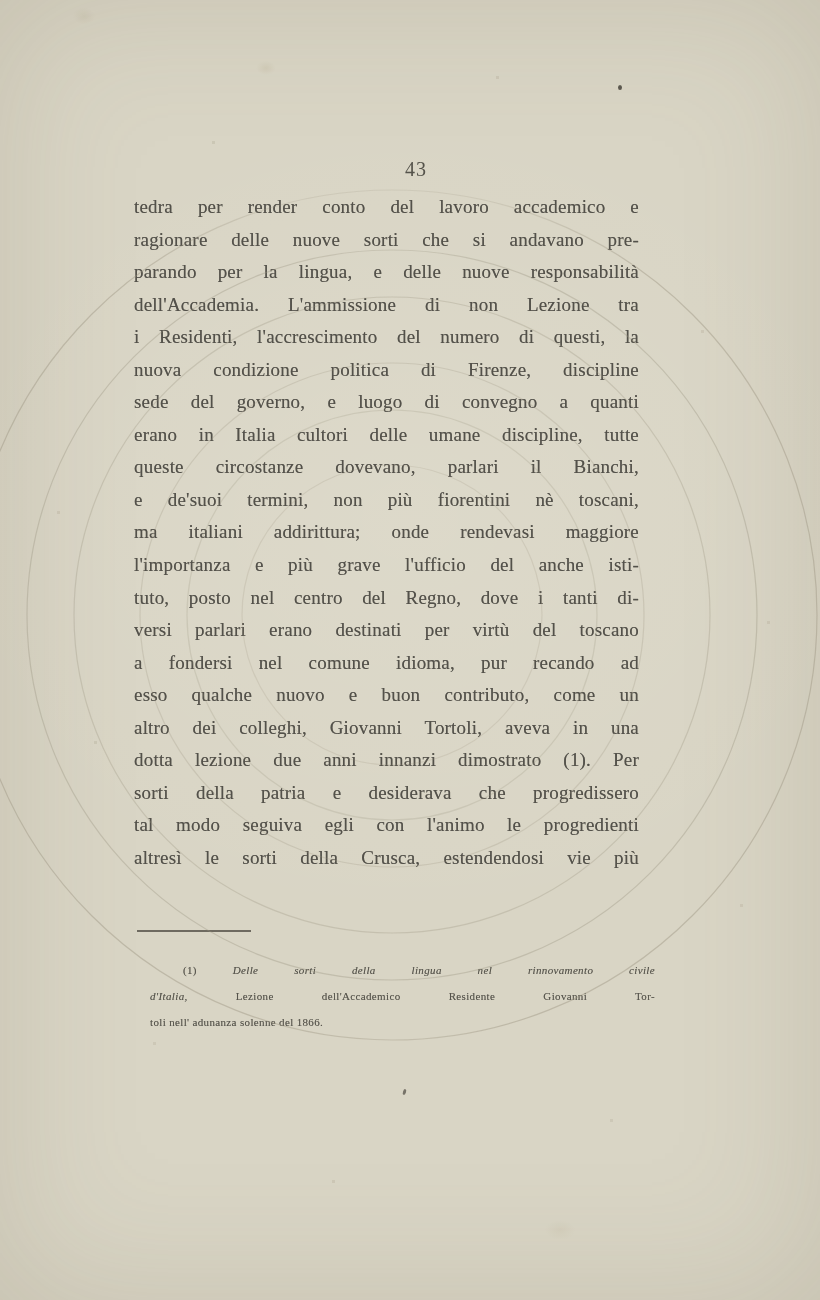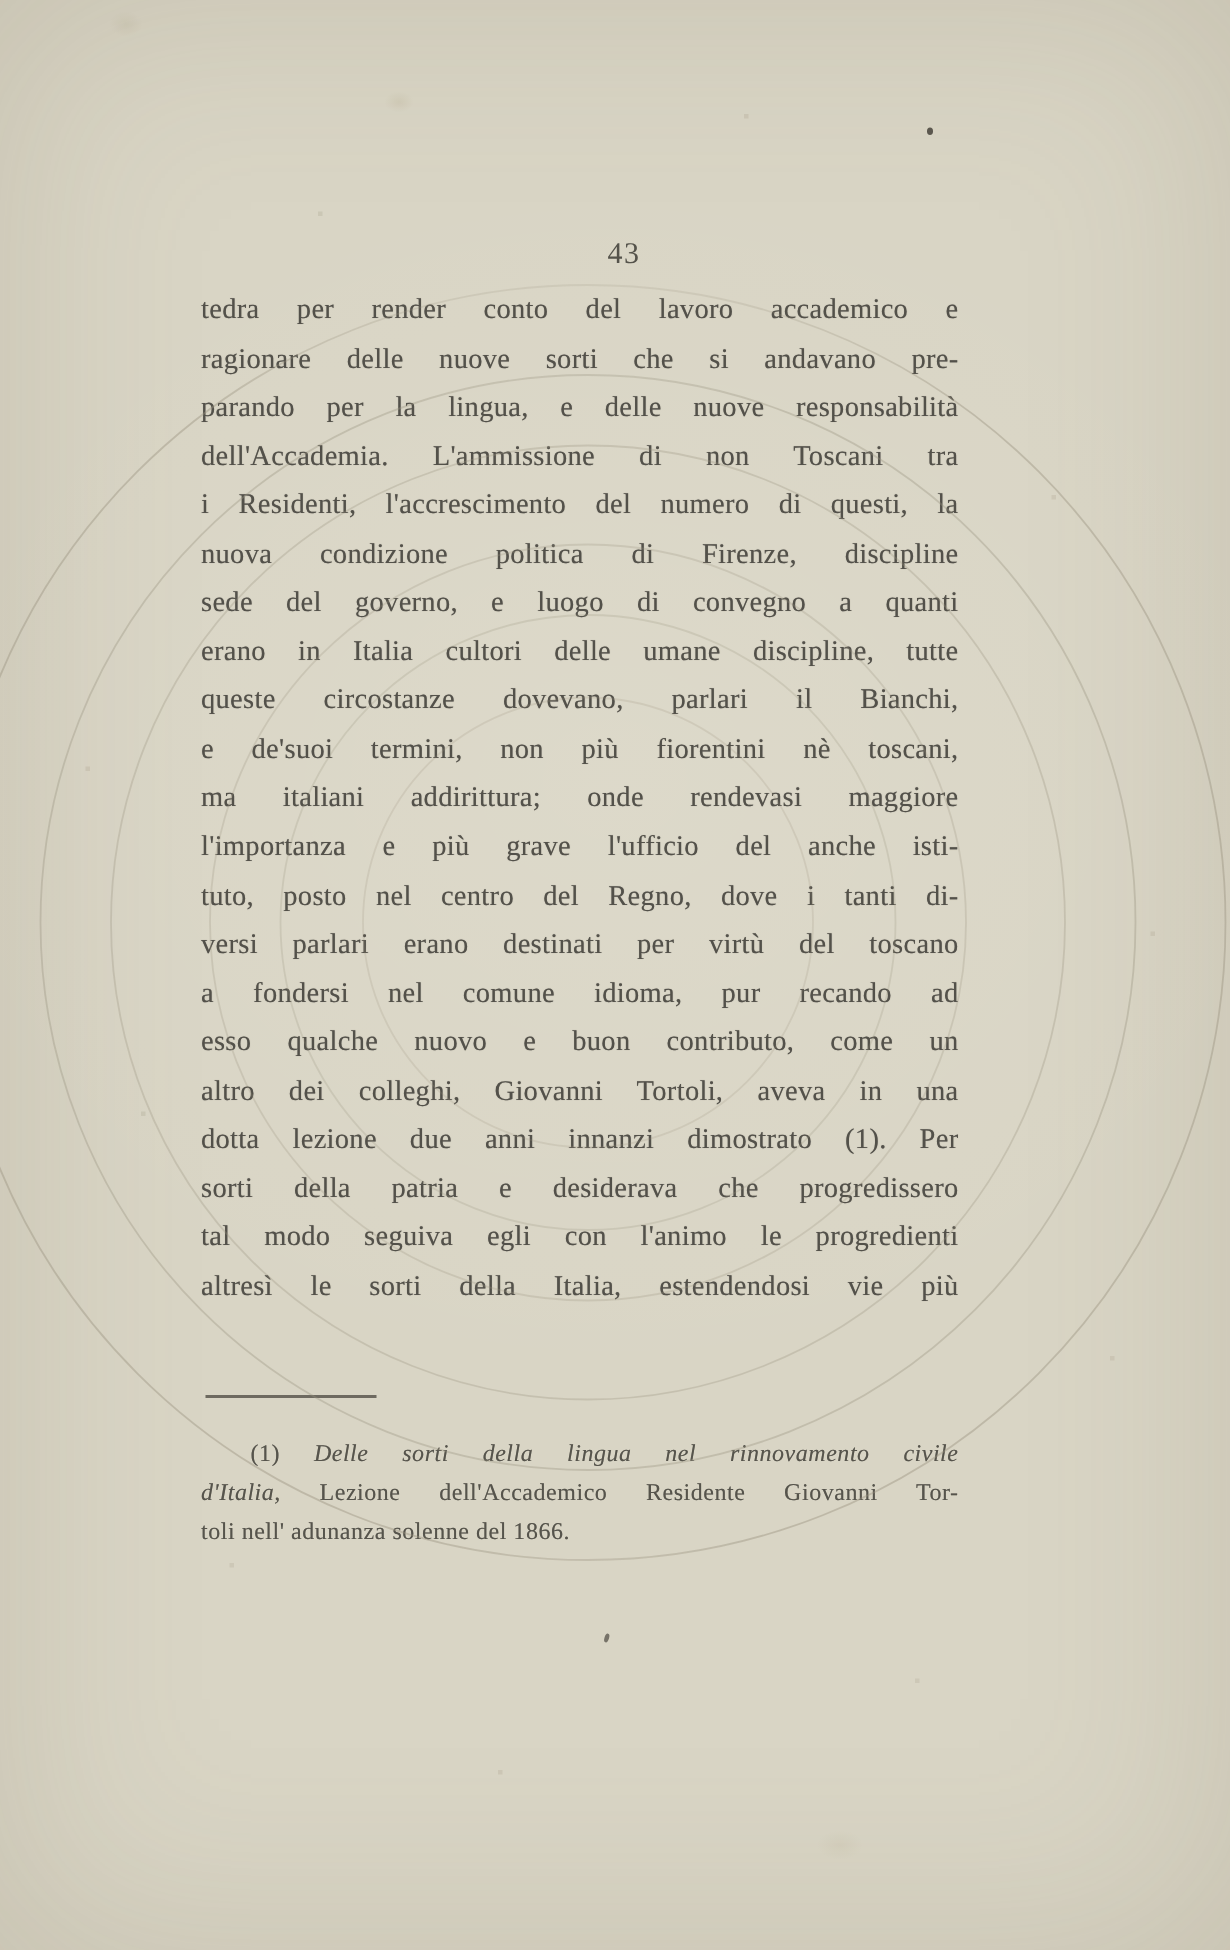--- a/index.html
+++ b/index.html
@@ -47,23 +47,23 @@
   }
   .fnrule {
     position: absolute;
     left: 137px; top: 930px;
     width: 114px; height: 2px;
     background: #5a574e;
     opacity: .85;
   }
   .footnote {
     position: absolute;
-    left: 134px; top: 957px;
+    left: 150px; top: 957px;
     width: 505px;
-    font-size: 16px;
+    font-size: 11px;
     line-height: 26px;
     letter-spacing: 0.35px;
     color: #56544c;
     text-shadow: 0 0 .4px rgba(86,84,76,.5);
   }
   .fnline.just {
     text-align: justify;
     text-align-last: justify;
   }
   .fnline.fn1 { text-indent: 33px; }
@@ -99,38 +99,38 @@
 <body>
 
 <div class="page">
 
   <div class="pagenum">43</div>
 
   <div class="textblock">
     <div class="bodyline">tedra per render conto del lavoro accademico e</div>
     <div class="bodyline">ragionare delle nuove sorti che si andavano pre-</div>
     <div class="bodyline">parando per la lingua, e delle nuove responsabilità</div>
-    <div class="bodyline">dell'Accademia. L'ammissione di non Toscani tra</div>
+    <div class="bodyline">dell'Accademia. L'ammissione di non Lezione tra</div>
     <div class="bodyline">i Residenti, l'accrescimento del numero di questi, la</div>
     <div class="bodyline">nuova condizione politica di Firenze, discipline</div>
     <div class="bodyline">sede del governo, e luogo di convegno a quanti</div>
     <div class="bodyline">erano in Italia cultori delle umane discipline, tutte</div>
     <div class="bodyline">queste circostanze dovevano, parlari il Bianchi,</div>
     <div class="bodyline">e de'suoi termini, non più fiorentini nè toscani,</div>
     <div class="bodyline">ma italiani addirittura; onde rendevasi maggiore</div>
     <div class="bodyline">l'importanza e più grave l'ufficio del anche isti-</div>
     <div class="bodyline">tuto, posto nel centro del Regno, dove i tanti di-</div>
     <div class="bodyline">versi parlari erano destinati per virtù del toscano</div>
     <div class="bodyline">a fondersi nel comune idioma, pur recando ad</div>
     <div class="bodyline">esso qualche nuovo e buon contributo, come un</div>
     <div class="bodyline">altro dei colleghi, Giovanni Tortoli, aveva in una</div>
     <div class="bodyline">dotta lezione due anni innanzi dimostrato (1). Per</div>
     <div class="bodyline">sorti della patria e desiderava che progredissero</div>
     <div class="bodyline">tal modo seguiva egli con l'animo le progredienti</div>
-    <div class="bodyline">altresì le sorti della Italia, estendendosi vie più</div>
+    <div class="bodyline">altresì le sorti della Crusca, estendendosi vie più</div>
   </div>
 
   <div class="fnrule"></div>
 
   <div class="footnote">
     <div class="fnline just fn1"><span>(1)</span> <i>Delle sorti della lingua nel rinnovamento civile</i></div>
     <div class="fnline just"><i>d'Italia,</i> <span>Lezione dell'Accademico Residente Giovanni Tor-</span></div>
     <div class="fnline">toli nell' adunanza solenne del 1866.</div>
   </div>
 

